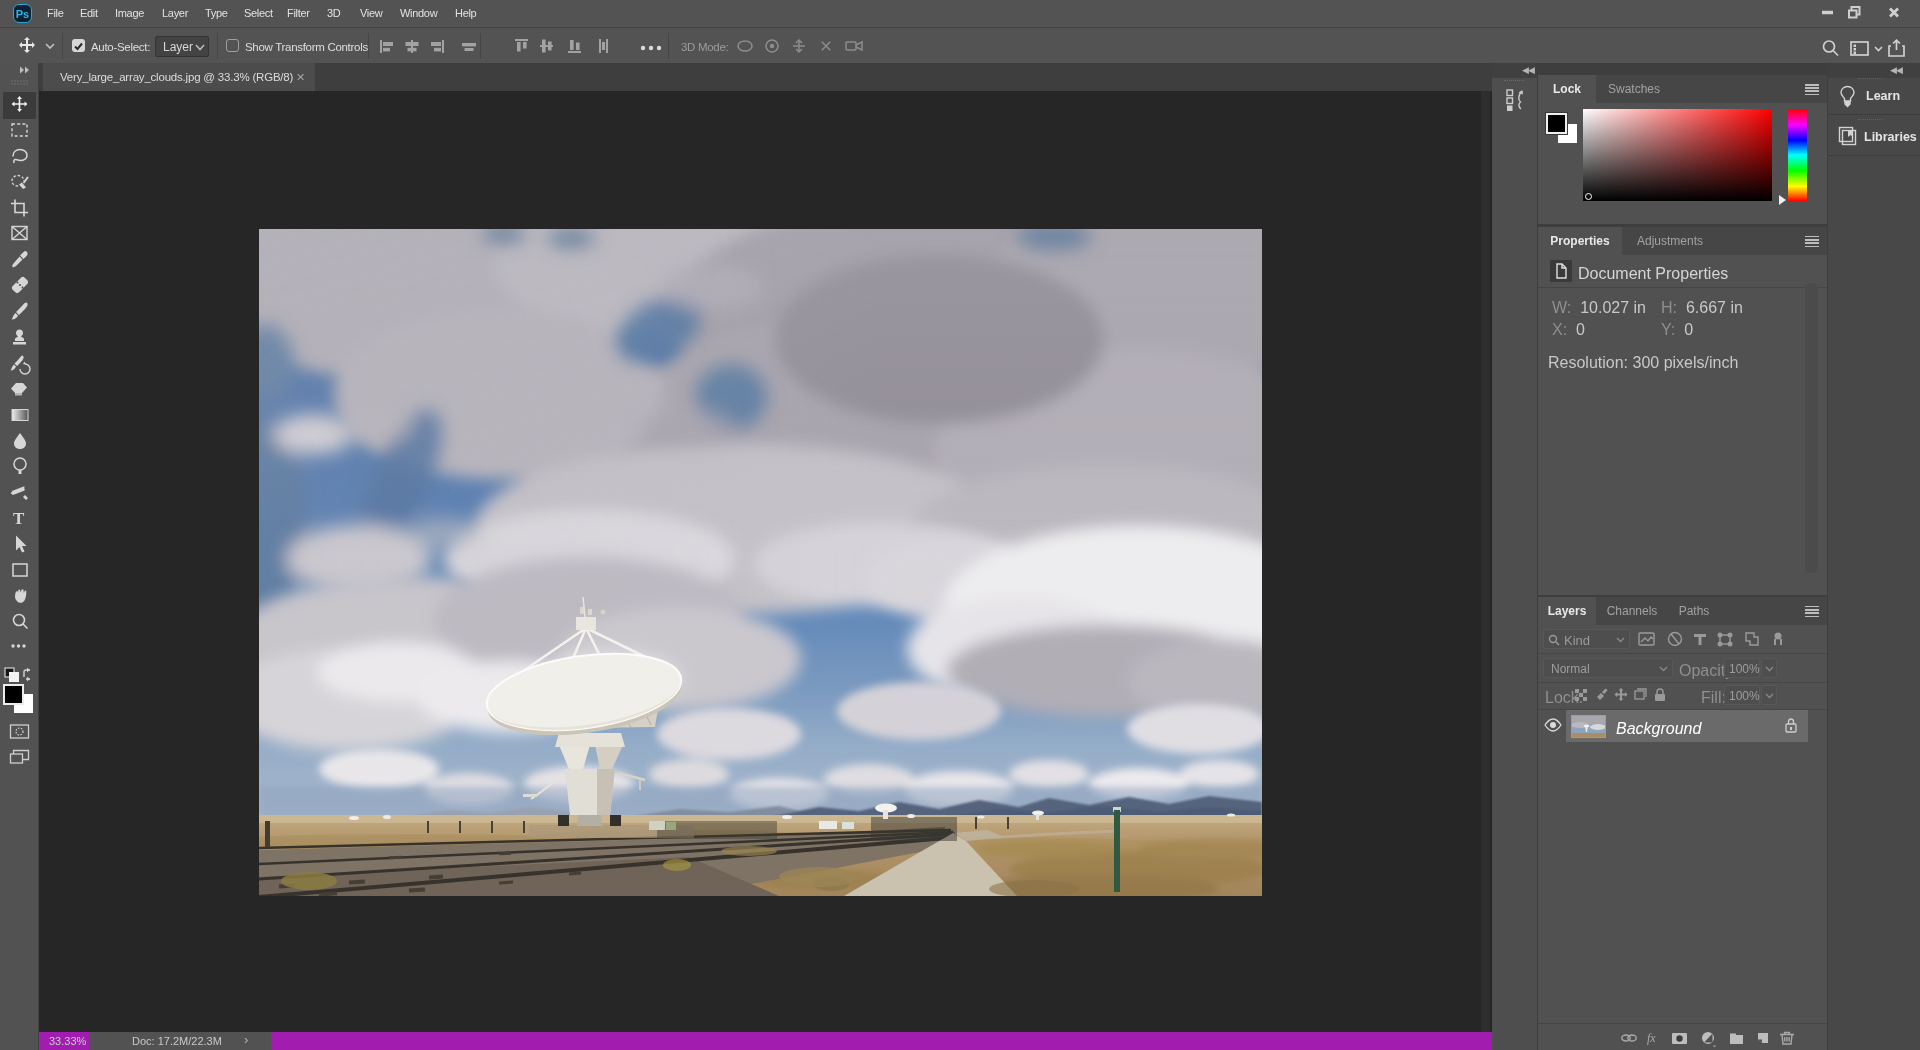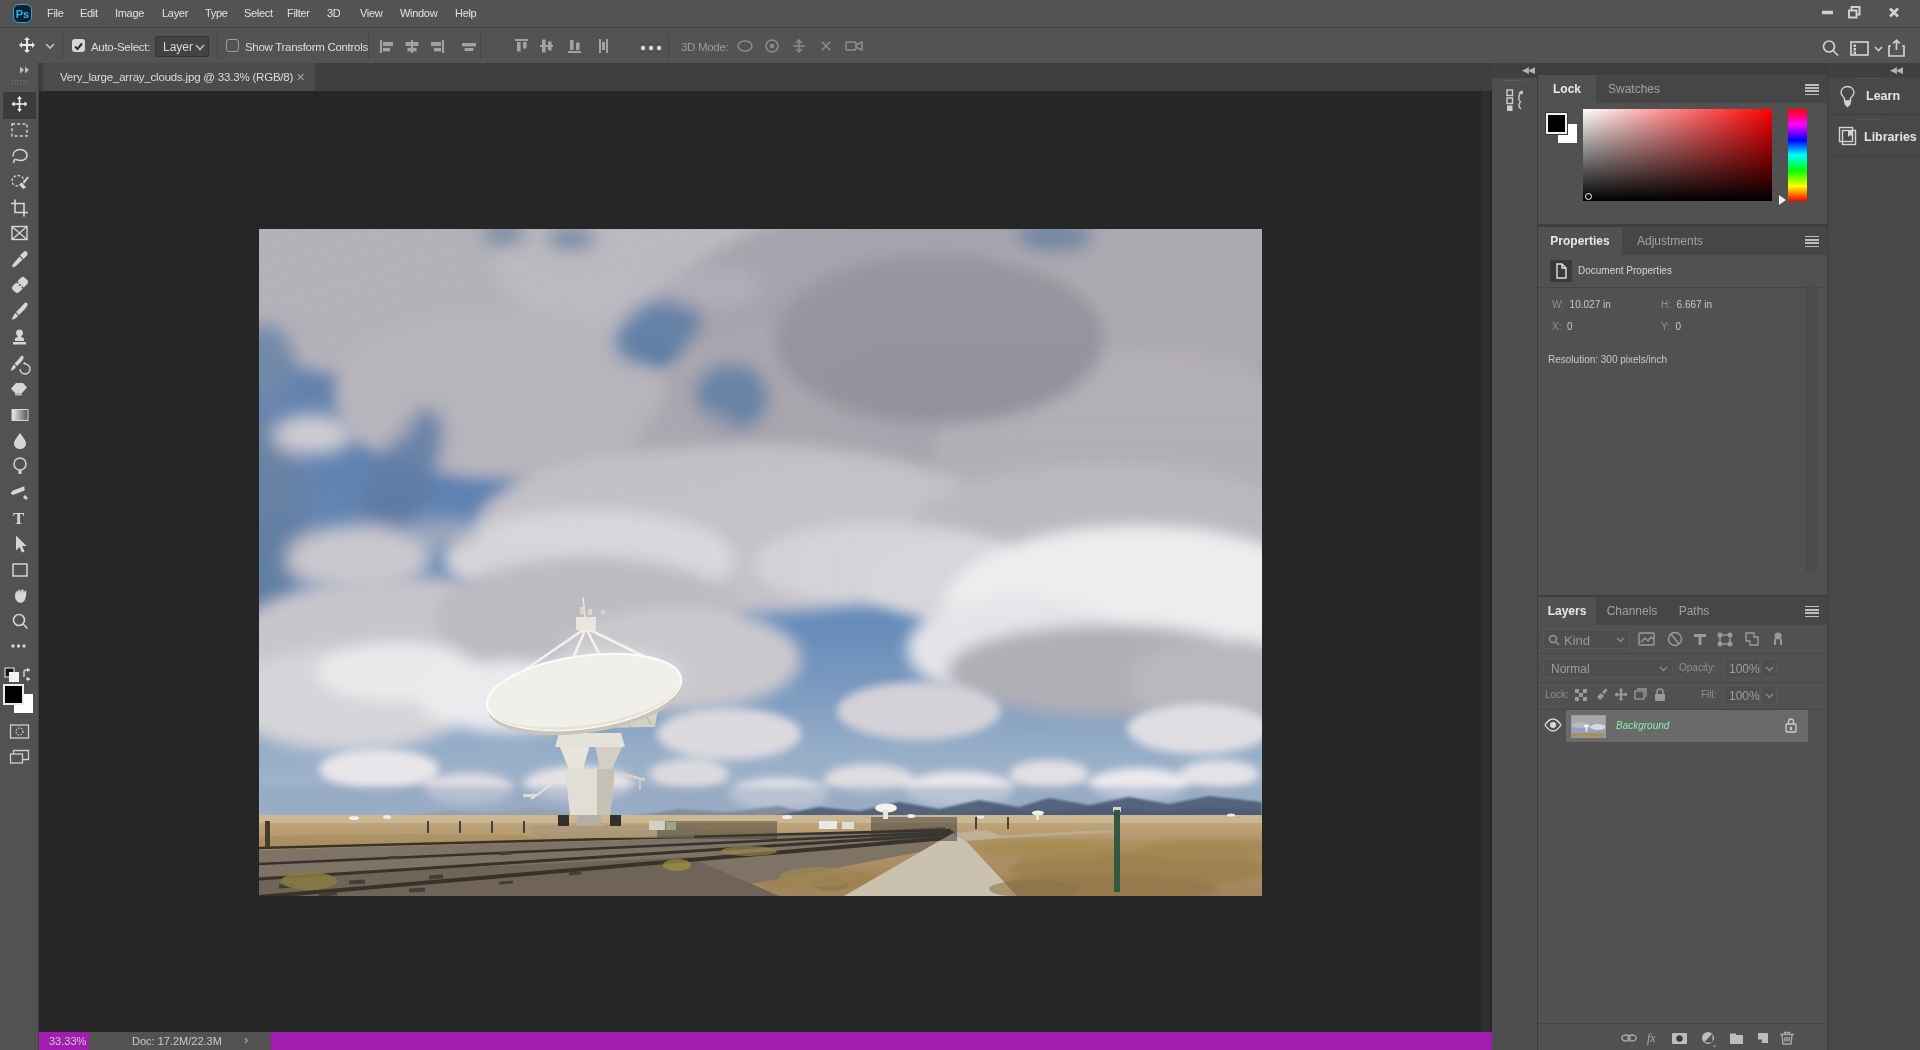--- a/index.html
+++ b/index.html
@@ -31,21 +31,21 @@
     color:#c9c9c9; font-size:11px; line-height:18px; }
   
   #rightarea { left:1492px; top:63px; width:428px; height:987px; background:#3e3e3e; }
   .panel { position:absolute; left:46px; width:290px; background:#515151; }
   .ptabs { position:absolute; left:0; top:0; right:0; height:28px; background:#464646; }
   .ptab { position:absolute; top:0; height:28px; font-size:12px; line-height:28px; text-align:center; }
   .ptab.on { background:#515151; color:#e8e8e8; font-weight:bold; }
   .ptab.off { color:#a2a2a2; }
   .hamb { position:absolute; right:8px; top:9px; width:14px; height:11px;
     background:linear-gradient(#bdbdbd 1.5px, rgba(0,0,0,0) 1.5px, rgba(0,0,0,0) 3.2px, #bdbdbd 3.2px, #bdbdbd 4.7px, rgba(0,0,0,0) 4.7px, rgba(0,0,0,0) 6.4px, #bdbdbd 6.4px, #bdbdbd 7.9px, rgba(0,0,0,0) 7.9px, rgba(0,0,0,0) 9.6px, #bdbdbd 9.6px); }
-  .glabel { color:#c8c8c8; font-size:10px; position:absolute; }
+  .glabel { color:#c8c8c8; font-size:16px; position:absolute; }
   .gray { color:#8f8f8f; }
   .ctrl { position:absolute; background:#4a4a4a; border:1px solid #5f5f5f; border-radius:2px; }
   .ctrl.dis { background:#4e4e4e; border-color:#585858; }
 </style>
 </head>
 <body>
 <div id="app">
 
   <div class="abs" id="menubar">
     <div id="pslogo">Ps</div>
@@ -740,21 +740,21 @@
             <svg width="33" height="21" viewBox="0 0 33 21">
               <rect width="33" height="21" fill="#8fa3bd"></rect>
               <rect y="0" width="33" height="8" fill="#a7a7ad"></rect>
               <ellipse cx="8" cy="9" rx="9" ry="3" fill="#b9bac0"></ellipse>
               <ellipse cx="26" cy="11" rx="8" ry="3" fill="#d8d8db"></ellipse>
               <rect y="17" width="33" height="4" fill="#a98d63"></rect>
               <path d="M13,10 L16,10 L15,16 L14,16 Z" fill="#ece9e2"></path>
               <ellipse cx="14.5" cy="10" rx="3" ry="1.2" fill="#f4f2ec"></ellipse>
             </svg>
           </div>
-          <span class="glabel" style="left:78px;top:95px;font-style:italic;color:#86efac;">Background</span>
+          <span class="glabel" style="left:78px;top:95px;font-style:italic;color:#ffffff;">Background</span>
           <svg class="abs" style="left:247px;top:93px;" width="12" height="15" viewBox="0 0 12 15">
             <rect x="1" y="6" width="10" height="8" rx="1" fill="none" stroke="#cdcdcd" stroke-width="1.3"></rect>
             <path d="M3.5,6 L3.5,4 a2.5,3 0 0,1 5,0 L8.5,6" fill="none" stroke="#cdcdcd" stroke-width="1.3"></path>
             <rect x="5" y="9" width="2" height="3" fill="#cdcdcd"></rect>
           </svg>
 
           <div class="abs" style="left:0;top:398px;width:289px;height:1px;background:#454545;"></div>
           <svg class="abs" style="left:82px;top:404px;" width="200" height="18" viewBox="0 0 200 18">
             <g stroke="#a9a9a9" fill="none" stroke-width="1.4">
               <ellipse cx="6" cy="9" rx="4.2" ry="3"></ellipse>

